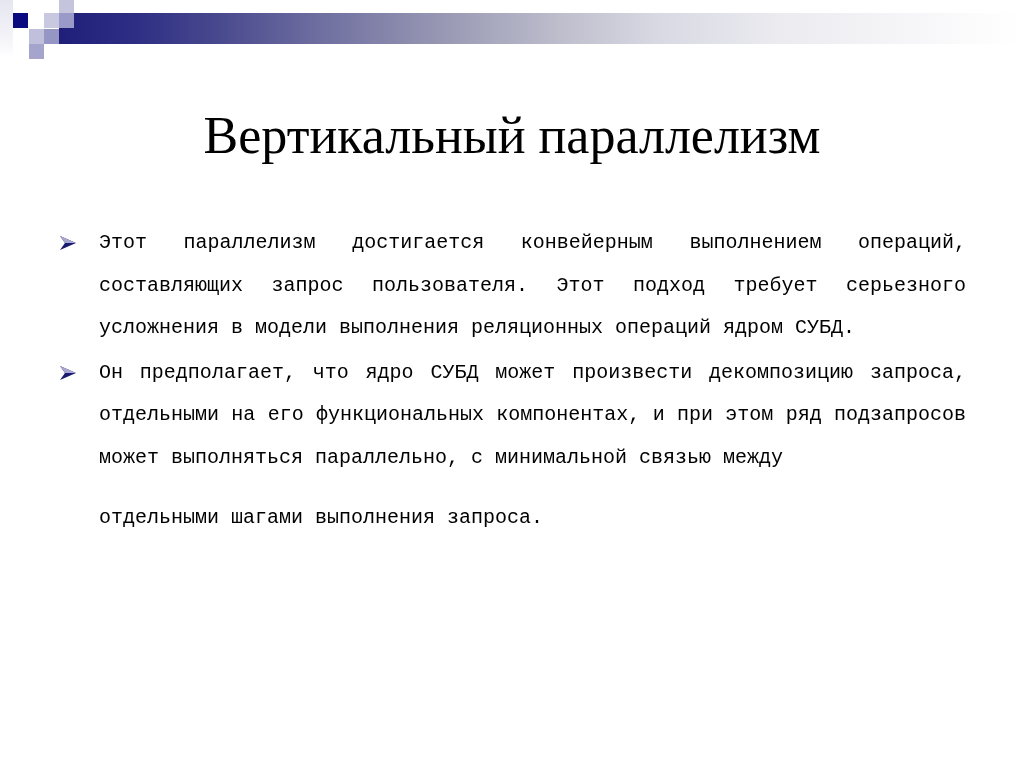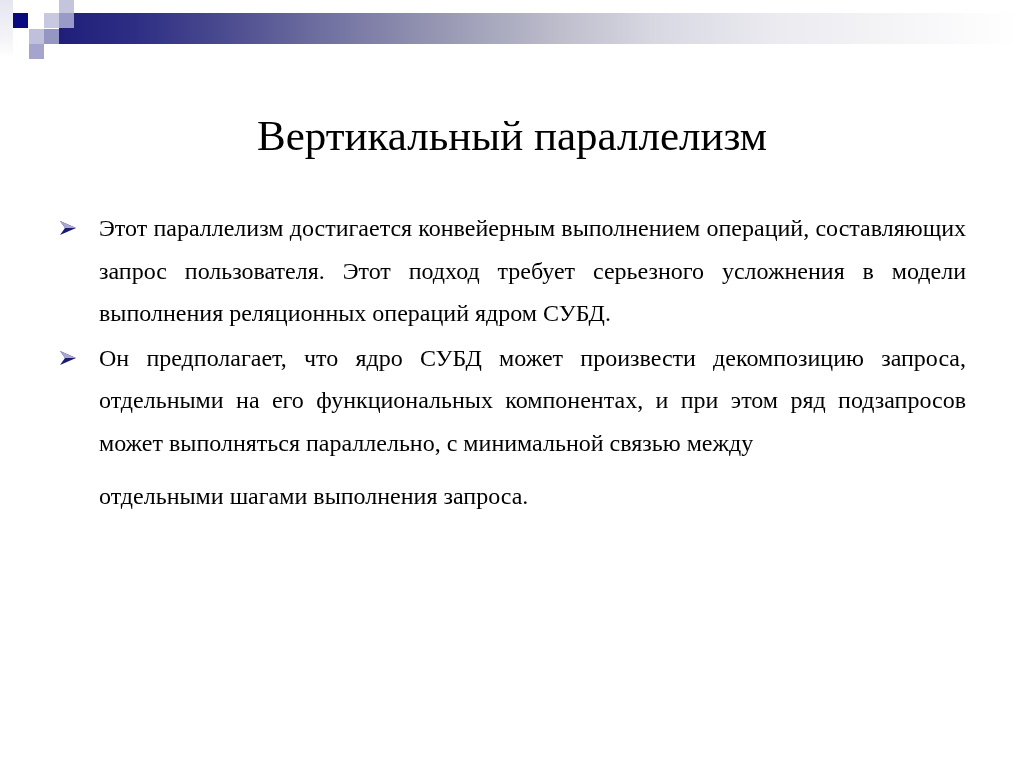--- a/index.html
+++ b/index.html
@@ -37,52 +37,52 @@
       height: 58px;
       background: linear-gradient(to bottom, #e6e6f0, #f2f2f7 60%, #ffffff);
     }
     .title {
       position: absolute;
       left: 0;
       top: 110px;
       width: 1024px;
       text-align: center;
       font-family: "Liberation Serif", serif;
-      font-size: 43px;
+      font-size: 52px;
       color: #000000;
       line-height: 52px;
     }
     .body {
       position: absolute;
       left: 58px;
-      top: 207px;
+      top: 222px;
       width: 908px;
-      font-family: Liberation Serif, serif;
-      font-size: 24px;
+      font-family: Liberation Mono, monospace;
+      font-size: 20px;
       color: #000000;
     }
     .bullet {
       position: relative;
       padding-left: 41px;
       text-align: justify;
       line-height: 42.5px;
       margin-bottom: 2px;
     }
     .bullet .arrow {
       position: absolute;
       left: 2px;
       top: 14px;
       width: 16px;
       height: 14px;
     }
     .bullet .last-line {
       display: block;
       text-align: left;
       line-height: 44px;
-      margin-top: 10px;
+      margin-top: 17px;
     }
   </style>
 </head>
 <body>
 
 <div class="slide">
 
   <div class="col-strip"></div>
   <div class="deco-bar"></div>
   <div class="sq" style="left:13px;top:13px;background:#0a0a80;"></div>

